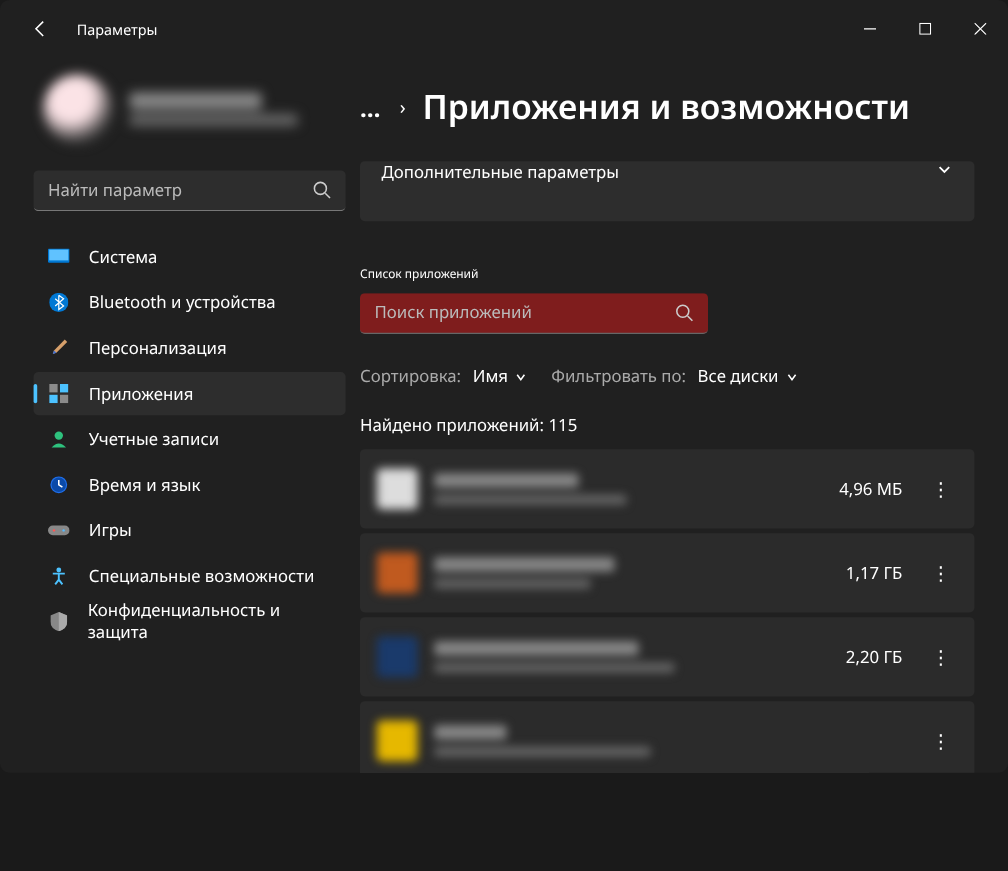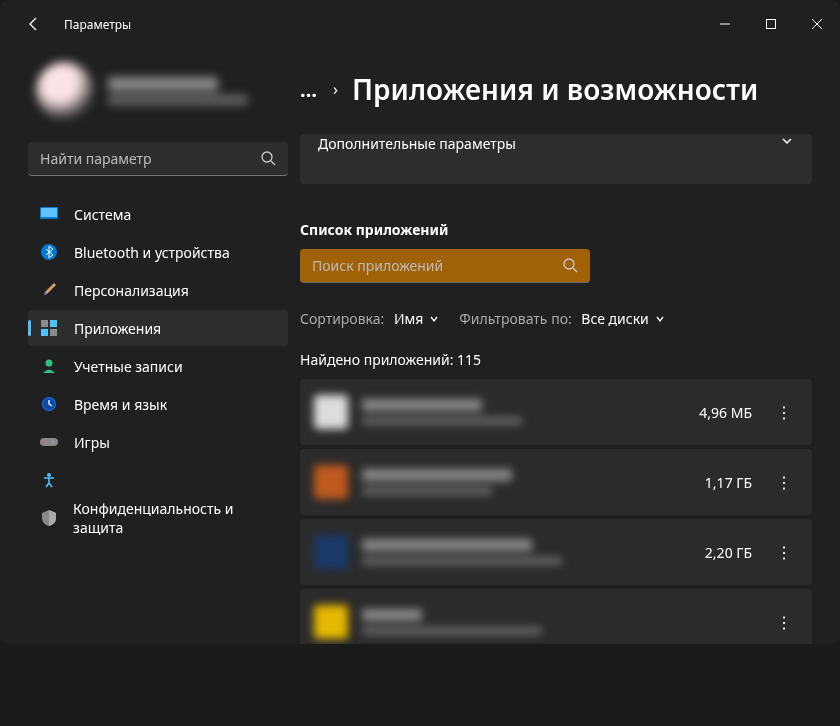--- a/index.html
+++ b/index.html
@@ -26,23 +26,23 @@
   .nav-item.active { background: #2d2d2d; text-align: center; }
   .nav-item.active::before { content:""; position:absolute; left:0; top:10px; bottom:10px; width:3px; background:#4cc2ff; border-radius:2px; }
   .nicon { width: 18px; height: 18px; display: flex; align-items: center; justify-content: center; }
   .main { flex: 1; padding: 22px 28px 0 0; overflow-y: auto; }
   .crumbs { display: flex; align-items: center; gap: 14px; margin-bottom: 26px; }
   .dots { font-size: 20px; font-weight: bold; letter-spacing: 2px; cursor:pointer;}
   .chev { font-size: 16px; color:#fff;}
   .page-title { font-size: 28px; font-weight: 600; }
   .expand-row { background: #2d2d2d; border-radius: 4px; height: 50px; display: flex; align-items: flex-start; padding: 0 18px; font-size: 14px; cursor: pointer; margin-bottom: 36px; }
   .expand-row .chevd { margin-left: auto; }
-  .section-label { font-size: 14px; font-weight: 700; margin-bottom: 10px; }
+  .section-label { font-size: 10px; font-weight: 400; margin-bottom: 10px; }
   .appsearch { position: relative; width: 290px; margin-bottom: 26px; }
-  .appsearch input { width:100%; height:34px; background:#a16207; border:none; border-bottom:1px solid #666; border-radius:4px; color:#ccc; padding:0 40px 0 12px; font-size:14px; outline:none;}
+  .appsearch input { width:100%; height:34px; background:#7f1d1d; border:none; border-bottom:1px solid #666; border-radius:4px; color:#ccc; padding:0 40px 0 12px; font-size:14px; outline:none;}
   .appsearch input::placeholder{ color:#bbb;}
   .appsearch .sicon{ position:absolute; right:12px; top:8px; color:#ccc;}
   .filters { display:flex; align-items:center; gap:20px; font-size:14px; color:#aaa; margin-bottom:22px;}
   .filters .val{ color:#fff; margin-left:6px; display:inline-flex; align-items:center; gap:6px; cursor:pointer;}
   .count { font-size:14px; margin-bottom:10px;}
   .apps { display:flex; flex-direction:column; gap:4px;}
   .app { background:#2b2b2b; border-radius:4px; height:66px; display:flex; align-items:center; padding:0 10px 0 14px; gap:14px;}
   .app.last { height:44px; border-bottom-left-radius:0; border-bottom-right-radius:0;}
   .appicon{ width:34px; height:34px; border-radius:4px; filter: blur(4px);}
   .appinfo{ display:flex; flex-direction:column; gap:6px; filter: blur(4px);}
@@ -168,20 +168,21 @@
             </span>
           <span>Игры</span>
         </div>
         <div class="nav-item">
           <span class="nicon">
               <svg width="16" height="16" viewBox="0 0 16 16">
                 <circle cx="8" cy="3" r="2" fill="#4cc2ff"></circle>
                 <path d="M3 6 L13 6 M8 6 L8 11 M8 11 L5 15 M8 11 L11 15" stroke="#4cc2ff" stroke-width="1.6" fill="none"></path>
               </svg>
             </span>
+          <span>Специальные возможности</span>
         </div>
         <div class="nav-item">
           <span class="nicon">
               <svg width="14" height="16" viewBox="0 0 14 16">
                 <path d="M7 0 L14 3 L14 8 Q14 14 7 16 Q0 14 0 8 L0 3 Z" fill="#888"></path>
                 <path d="M7 0 L14 3 L14 8 Q14 14 7 16 Z" fill="#aaa"></path>
               </svg>
             </span>
           <span>Конфиденциальность и защита</span>
         </div>

